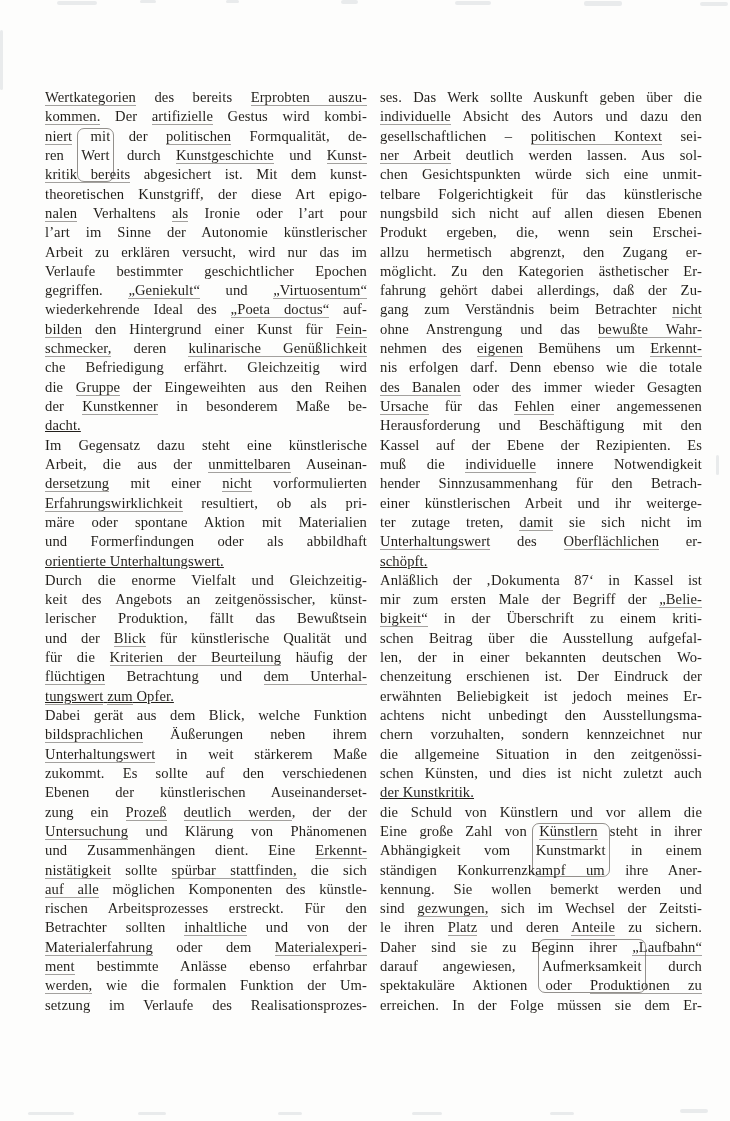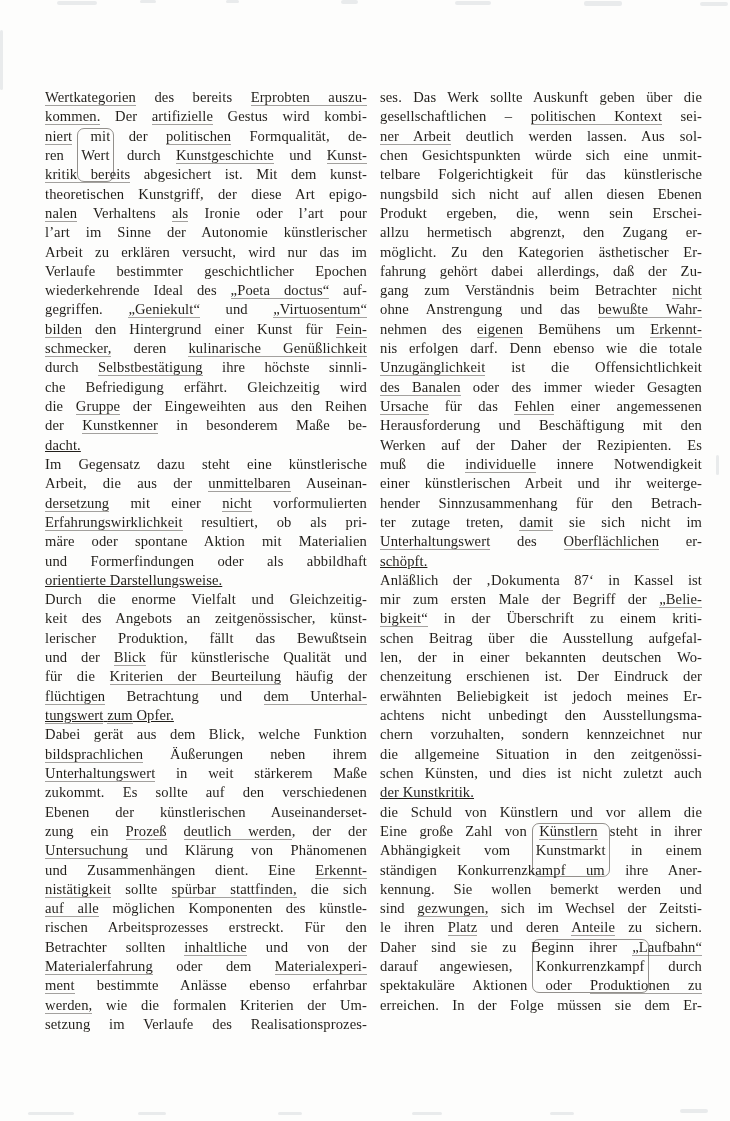--- a/index.html
+++ b/index.html
@@ -45,36 +45,35 @@
         <div class="line"><span class="u">Wertkategorien</span><span> des bereits </span><span class="u">Erprobten auszu-</span></div>
         <div class="line"><span class="u">kommen.</span><span> Der </span><span class="u">artifizielle</span><span> Gestus wird kombi-</span></div>
         <div class="line"><span class="u">niert</span><span> mit der </span><span class="u">politischen</span><span> Formqualität, de-</span></div>
         <div class="line"><span>ren </span><span class="box">Wert</span><span> durch </span><span class="u">Kunstgeschichte</span><span> und </span><span class="u">Kunst-</span></div>
         <div class="line"><span class="u">kritik bereits</span><span> abgesichert ist. Mit dem kunst-</span></div>
         <div class="line"><span>theoretischen Kunstgriff, der diese Art epigo-</span></div>
         <div class="line"><span class="u">nalen</span><span> Verhaltens </span><span class="u">als</span><span> Ironie oder l’art pour</span></div>
         <div class="line"><span>l’art im Sinne der Autonomie künstlerischer</span></div>
         <div class="line"><span>Arbeit zu erklären versucht, wird nur das im</span></div>
         <div class="line"><span>Verlaufe bestimmter geschichtlicher Epochen</span></div>
+        <div class="line"><span>gegriffen. </span><span class="u">„Geniekult“</span><span> und </span><span class="u">„Virtuosentum“</span></div>
         <div class="line"><span>wiederkehrende Ideal des </span><span class="u">„Poeta doctus“</span><span> auf-</span></div>
-        <div class="line"><span>gegriffen. </span><span class="u">„Geniekult“</span><span> und </span><span class="u">„Virtuosentum“</span></div>
         <div class="line"><span class="u">bilden</span><span> den Hintergrund einer Kunst für </span><span class="u">Fein-</span></div>
         <div class="line"><span class="u">schmecker,</span><span> deren </span><span class="u">kulinarische Genüßlichkeit</span></div>
-        <div class="line"><span>durch </span><span class="u">Selbstbestätigung</span><span> ihre höchste sinnli-</span></div>
         <div class="line"><span>che Befriedigung erfährt. Gleichzeitig wird</span></div>
         <div class="line"><span>die </span><span class="u">Gruppe</span><span> der Eingeweihten aus den Reihen</span></div>
         <div class="line"><span>der </span><span class="u">Kunstkenner</span><span> in besonderem Maße be-</span></div>
         <div class="line pend"><span>dacht.</span></div>
         <div class="line"><span>Im Gegensatz dazu steht eine künstlerische</span></div>
         <div class="line"><span>Arbeit, die aus der </span><span class="u">unmittelbaren</span><span> Auseinan-</span></div>
         <div class="line"><span class="u">dersetzung</span><span> mit einer </span><span class="u">nicht</span><span> vorformulierten</span></div>
         <div class="line"><span class="u">Erfahrungswirklichkeit</span><span> resultiert, ob als pri-</span></div>
         <div class="line"><span>märe oder spontane Aktion mit Materialien</span></div>
         <div class="line"><span>und Formerfindungen oder als abbildhaft</span></div>
-        <div class="line pend"><span>orientierte Darstellungsweise.</span></div>
+        <div class="line pend"><span>orientierte Unterhaltungswert.</span></div>
         <div class="line"><span>Durch die enorme Vielfalt und Gleichzeitig-</span></div>
         <div class="line"><span>keit des Angebots an zeitgenössischer, künst-</span></div>
         <div class="line"><span>lerischer Produktion, fällt das Bewußtsein</span></div>
         <div class="line"><span>und der </span><span class="u">Blick</span><span> für künstlerische Qualität und</span></div>
         <div class="line"><span>für die </span><span class="u">Kriterien der Beurteilung</span><span> häufig der</span></div>
         <div class="line"><span class="u">flüchtigen</span><span> Betrachtung und </span><span class="u">dem Unterhal-</span></div>
         <div class="line pend"><span class="u">tungswert</span><span> </span><span class="u">zum</span><span> Opfer.</span></div>
         <div class="line"><span>Dabei gerät aus dem Blick, welche Funktion</span></div>
         <div class="line"><span class="u">bildsprachlichen</span><span> Äußerungen neben ihrem</span></div>
         <div class="line"><span class="u">Unterhaltungswert</span><span> in weit stärkerem Maße</span></div>
@@ -82,46 +81,46 @@
         <div class="line"><span>Ebenen der künstlerischen Auseinanderset-</span></div>
         <div class="line"><span>zung ein </span><span class="u">Prozeß</span><span> </span><span class="u">deutlich werden</span><span>, der der</span></div>
         <div class="line"><span class="u">Untersuchung</span><span> und Klärung von Phänomenen</span></div>
         <div class="line"><span>und Zusammenhängen dient. Eine </span><span class="u">Erkennt-</span></div>
         <div class="line"><span class="u">nistätigkeit</span><span> sollte </span><span class="u">spürbar stattfinden,</span><span> die sich</span></div>
         <div class="line"><span class="u">auf alle</span><span> möglichen Komponenten des künstle-</span></div>
         <div class="line"><span>rischen Arbeitsprozesses erstreckt. Für den</span></div>
         <div class="line"><span>Betrachter sollten </span><span class="u">inhaltliche</span><span> und von der</span></div>
         <div class="line"><span class="u">Materialerfahrung</span><span> oder dem </span><span class="u">Materialexperi-</span></div>
         <div class="line"><span class="u">ment</span><span> bestimmte Anlässe ebenso erfahrbar</span></div>
-        <div class="line"><span class="u">werden,</span><span> wie die formalen Kriterien der Um-</span></div>
+        <div class="line"><span class="u">werden,</span><span> wie die formalen Funktion der Um-</span></div>
         <div class="line"><span>setzung im Verlaufe des Realisationsprozes-</span></div>
       </div>
     <div class="col" id="col-right">
         <div class="line"><span>ses. Das Werk sollte Auskunft geben über die</span></div>
+        <div class="line"><span class="u">individuelle</span><span> Absicht des Autors und dazu den</span></div>
         <div class="line"><span>gesellschaftlichen – </span><span class="u">politischen Kontext</span><span> sei-</span></div>
         <div class="line"><span class="u">ner Arbeit</span><span> deutlich werden lassen. Aus sol-</span></div>
         <div class="line"><span>chen Gesichtspunkten würde sich eine unmit-</span></div>
         <div class="line"><span>telbare Folgerichtigkeit für das künstlerische</span></div>
         <div class="line"><span>nungsbild sich nicht auf allen diesen Ebenen</span></div>
         <div class="line"><span>Produkt ergeben, die, wenn sein Erschei-</span></div>
         <div class="line"><span>allzu hermetisch abgrenzt, den Zugang er-</span></div>
         <div class="line"><span>möglicht. Zu den Kategorien ästhetischer Er-</span></div>
         <div class="line"><span>fahrung gehört dabei allerdings, daß der Zu-</span></div>
         <div class="line"><span>gang zum Verständnis beim Betrachter </span><span class="u">nicht</span></div>
         <div class="line"><span>ohne Anstrengung und das </span><span class="u">bewußte Wahr-</span></div>
         <div class="line"><span>nehmen des </span><span class="u">eigenen</span><span> Bemühens um </span><span class="u">Erkennt-</span></div>
         <div class="line"><span>nis erfolgen darf. Denn ebenso wie die totale</span></div>
-        <div class="line"><span class="u">Unzugänglichkeit</span><span> ist die Offensichtlichkeit</span></div>
         <div class="line"><span class="u">des Banalen</span><span> oder des immer wieder Gesagten</span></div>
         <div class="line"><span class="u">Ursache</span><span> für das </span><span class="u">Fehlen</span><span> einer angemessenen</span></div>
         <div class="line"><span>Herausforderung und Beschäftigung mit den</span></div>
-        <div class="line"><span>Werken auf der Daher der Rezipienten. Es</span></div>
+        <div class="line"><span>Kassel auf der Ebene der Rezipienten. Es</span></div>
         <div class="line"><span>muß die </span><span class="u">individuelle</span><span> innere Notwendigkeit</span></div>
+        <div class="line"><span>hender Sinnzusammenhang für den Betrach-</span></div>
         <div class="line"><span>einer künstlerischen Arbeit und ihr weiterge-</span></div>
-        <div class="line"><span>hender Sinnzusammenhang für den Betrach-</span></div>
         <div class="line"><span>ter zutage treten, </span><span class="u">damit</span><span> sie sich nicht im</span></div>
         <div class="line"><span class="u">Unterhaltungswert</span><span> des </span><span class="u">Oberflächlichen</span><span> er-</span></div>
         <div class="line pend"><span>schöpft.</span></div>
         <div class="line"><span>Anläßlich der ‚Dokumenta 87‘ in Kassel ist</span></div>
         <div class="line"><span>mir zum ersten Male der Begriff der </span><span class="u">„Belie-</span></div>
         <div class="line"><span class="u">bigkeit“</span><span> in der Überschrift zu einem kriti-</span></div>
         <div class="line"><span>schen Beitrag über die Ausstellung aufgefal-</span></div>
         <div class="line"><span>len, der in einer bekannten deutschen Wo-</span></div>
         <div class="line"><span>chenzeitung erschienen ist. Der Eindruck der</span></div>
         <div class="line"><span>erwähnten Beliebigkeit ist jedoch meines Er-</span></div>
@@ -131,21 +130,21 @@
         <div class="line"><span>schen Künsten, und dies ist nicht zuletzt auch</span></div>
         <div class="line pend"><span>der Kunstkritik.</span></div>
         <div class="line"><span>die Schuld von Künstlern und vor allem die</span></div>
         <div class="line"><span>Eine große Zahl von </span><span class="u">Künstlern</span><span> steht in ihrer</span></div>
         <div class="line"><span>Abhängigkeit vom </span><span class="box">Kunstmarkt</span><span> in einem</span></div>
         <div class="line"><span>ständigen Konkurrenzkampf um ihre Aner-</span></div>
         <div class="line"><span>kennung. Sie wollen bemerkt werden und</span></div>
         <div class="line"><span>sind </span><span class="u">gezwungen,</span><span> sich im Wechsel der Zeitsti-</span></div>
         <div class="line"><span>le ihren </span><span class="u">Platz</span><span> und deren </span><span class="u">Anteile</span><span> zu sichern.</span></div>
         <div class="line"><span>Daher sind sie zu Beginn ihrer </span><span class="u">„Laufbahn“</span></div>
-        <div class="line"><span>darauf angewiesen, </span><span class="box">Konkurrenzkampf</span><span> durch</span></div>
+        <div class="line"><span>darauf angewiesen, </span><span class="box">Aufmerksamkeit</span><span> durch</span></div>
         <div class="line"><span>spektakuläre Aktionen oder </span><span class="u">Produktionen zu</span></div>
         <div class="line"><span>erreichen. In der Folge müssen sie dem Er-</span></div>
       </div>
   </div>
 <div class="mark" style="left: 57px; top: 1px; width: 40px; height: 4px; background: rgb(233, 235, 236);"></div>
     <div class="mark" style="left: 140px; top: 0px; width: 16px; height: 3px; background: rgb(233, 235, 236);"></div>
     <div class="mark" style="left: 226px; top: 0px; width: 13px; height: 3px; background: rgb(233, 235, 236);"></div>
     <div class="mark" style="left: 341px; top: 0px; width: 17px; height: 4px; background: rgb(233, 235, 236);"></div>
     <div class="mark" style="left: 455px; top: 1px; width: 36px; height: 4px; background: rgb(233, 235, 236);"></div>
     <div class="mark" style="left: 584px; top: 1px; width: 38px; height: 5px; background: rgb(233, 235, 236);"></div>

